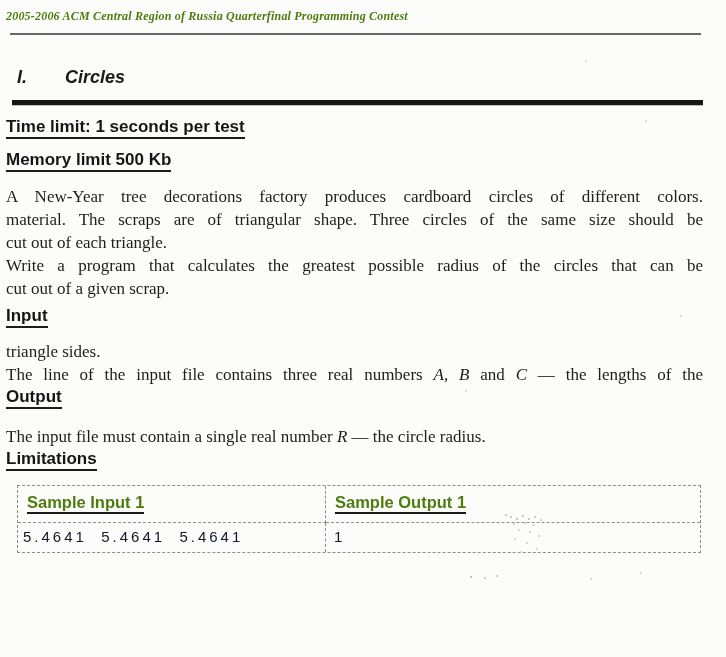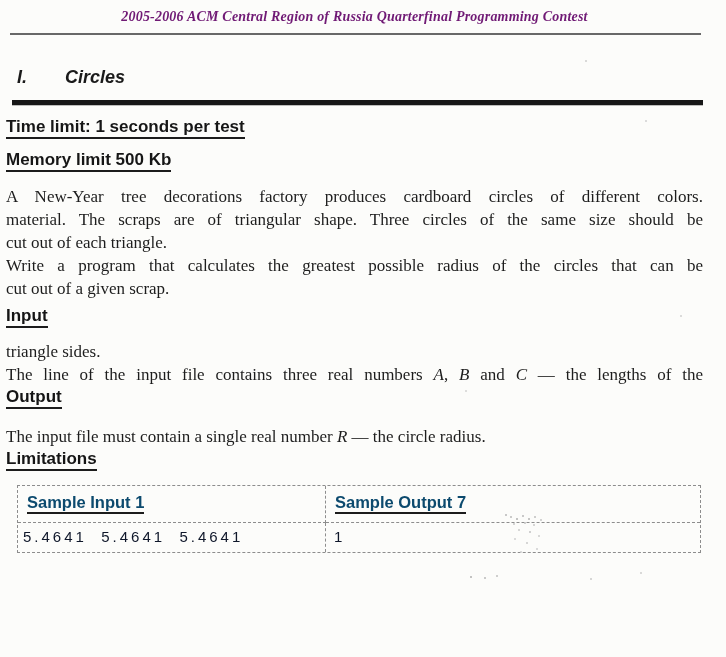--- a/index.html
+++ b/index.html
@@ -15,27 +15,26 @@
     box-sizing: border-box;
     padding: 8px 23px 0 6px;
     background: #fcfcfa;
     color: #1e1e1e;
     display: flex;
     flex-direction: column;
   }
 
   
   .contest-header {
-    text-align: center;
     font-family: "Liberation Serif", serif;
     font-style: italic;
     font-weight: 600;
-    font-size: 14px;
+    font-size: 12px;
     line-height: 17px;
-    color: #701a75;
+    color: #4d7c0f;
     letter-spacing: 0.2px;
   }
   .thin-rule {
     height: 2px;
     margin: 8px 2px 0 4px;
     background: #4e4e4e;
     opacity: 0.85;
   }
 
   
@@ -109,21 +108,21 @@
     border: 1px dashed #8d8d8d;
     background: #fcfcfa;
   }
   .s-cell { box-sizing: border-box; }
   .s-head {
     height: 37px;
     padding: 7px 6px 0 9px;
     font-family: "Liberation Sans", sans-serif;
     font-weight: bold;
     font-size: 16.5px;
-    color: #0c4a6e;
+    color: #4d7c0f;
     border-bottom: 1px dashed #8d8d8d;
   }
   .s-col1 { border-right: 1px dashed #8d8d8d; }
   .s-data {
     height: 29px;
     padding: 5px 6px 0 5px;
     font-family: Liberation Sans, sans-serif;
     font-size: 15px;
     letter-spacing: 3px;
     white-space: pre;
@@ -182,21 +181,21 @@
 
   <div class="h-sec h-output"><span class="u">Output</span></div>
   <div class="body-block sec-output-text">
     <div class="body-line"><span>The input file must contain a single real number </span><span class="var">R</span><span> — the circle radius.</span></div>
   </div>
 
   <div class="h-sec h-limitations"><span class="u">Limitations</span></div>
 
   <div class="samples">
     <div class="s-cell s-head s-col1"><span class="u">Sample Input 1</span></div>
-    <div class="s-cell s-head"><span class="u">Sample Output 7</span></div>
+    <div class="s-cell s-head"><span class="u">Sample Output 1</span></div>
     <div class="s-cell s-data s-col1">5.4641  5.4641  5.4641</div>
     <div class="s-cell s-data s-data-out">1</div>
   </div>
 
   <div class="noise smudge"></div>
   <div class="noise specks-a"></div>
   <div class="noise specks-b"></div>
 
 </div>
 

